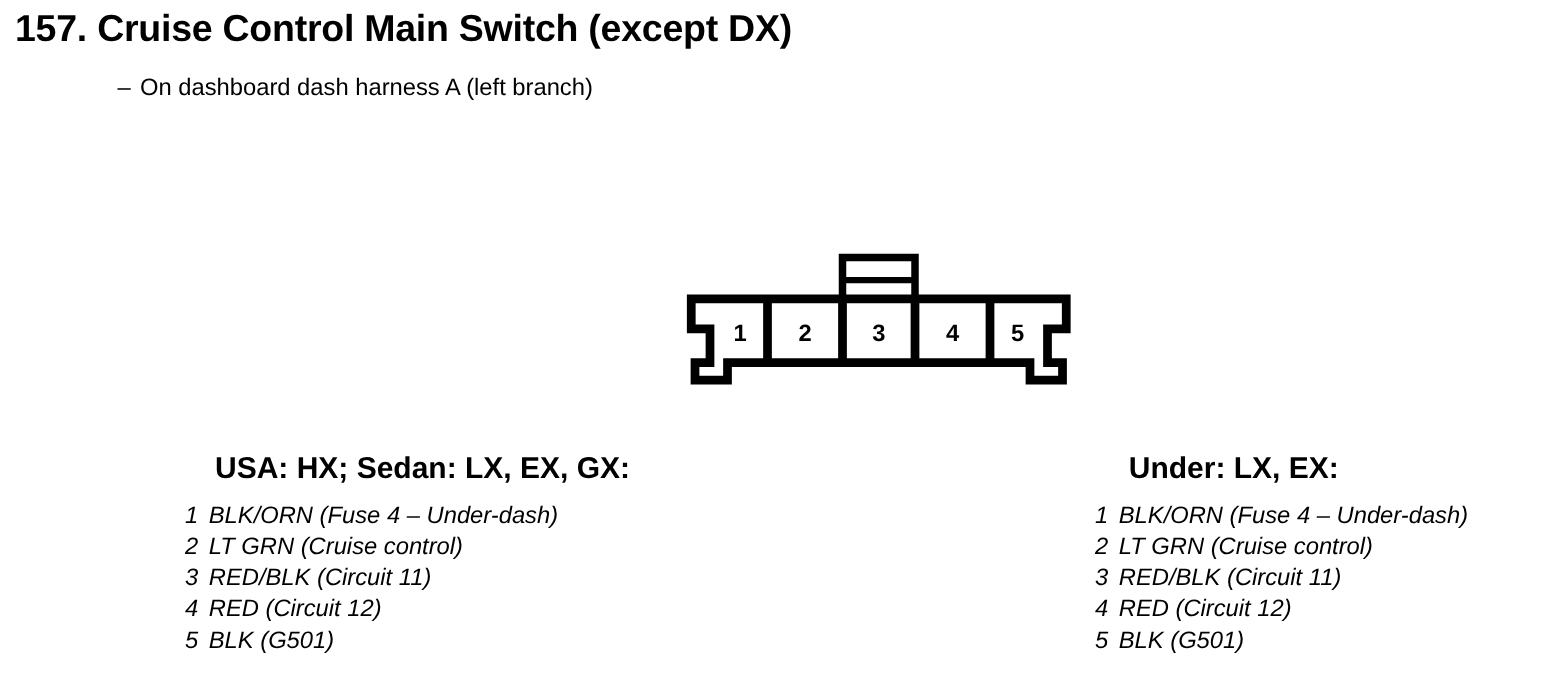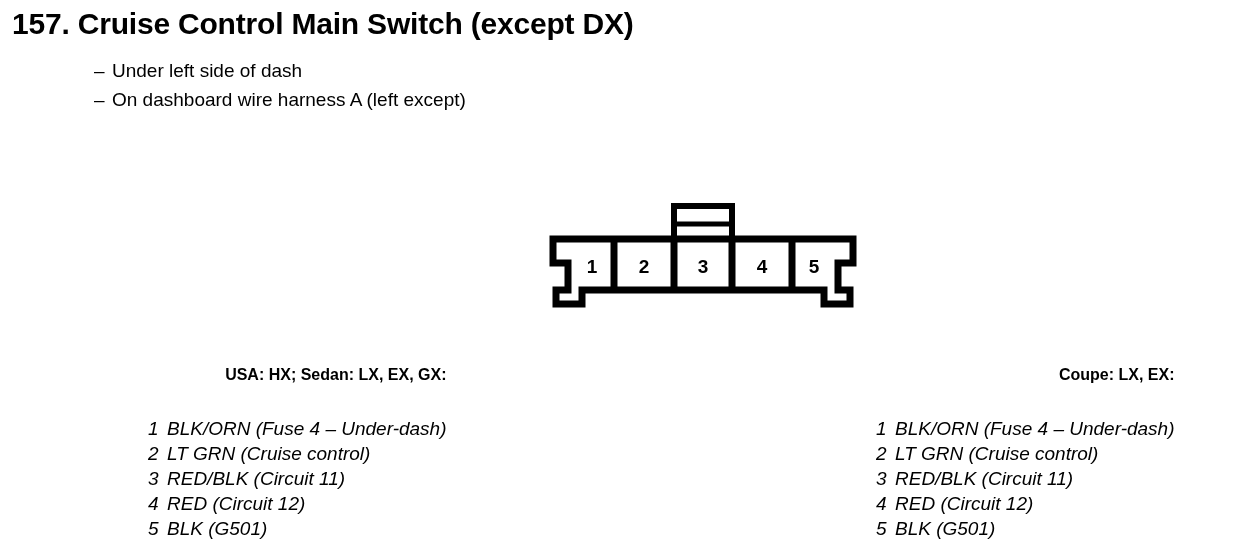--- a/index.html
+++ b/index.html
@@ -73,26 +73,25 @@
 
   
   .pin-col {
     position: absolute;
     font-size: 19px;
   }
   .pin-col.left  { left: 148px; top: 362px; }
   .pin-col.right { left: 876px; top: 362px; }
 
   .pin-head {
-    font-size: 16px;
+    font-size: 24px;
     font-weight: bold;
     white-space: nowrap;
     line-height: 26px;
-    margin-bottom: 28px;
-    text-align: right;
+    margin-bottom: 12px;
   }
   .pin-col.left  .pin-head { padding-left: 24px; }
   .pin-col.right .pin-head { padding-left: 27px; }
 
   .pin-row {
     white-space: nowrap;
     line-height: 25px;
     height: 25px;
     font-style: italic;
   }
@@ -105,24 +104,21 @@
 </style>
 </head>
 <body>
 
 <div class="page">
 
   <div class="title">157. Cruise Control Main Switch (except DX)</div>
 
   <div class="notes">
     <span class="note-row">
-      <span class="note-dash">–</span><span>Under left side of dash</span>
-    </span>
-    <span class="note-row">
-      <span class="note-dash">–</span><span>On dashboard wire harness A (left except)</span>
+      <span class="note-dash">–</span><span>On dashboard dash harness A (left branch)</span>
     </span>
   </div>
 
   <div class="connector">
     <svg width="316" height="112" viewBox="0 0 316 112">
 
       <g>
         <rect x="126" y="8" width="58" height="36" fill="#ffffff" stroke="#000000" stroke-width="6"></rect>
         <line x1="126" y1="26" x2="184" y2="26" stroke="#000000" stroke-width="5"></line>
       </g>
@@ -174,21 +170,21 @@
     </div>
     <div class="pin-row">
       <span class="pin-no">4</span><span class="pin-desc">RED (Circuit 12)</span>
     </div>
     <div class="pin-row">
       <span class="pin-no">5</span><span class="pin-desc">BLK (G501)</span>
     </div>
   </div>
 
   <div class="pin-col right">
-    <div class="pin-head">Coupe: LX, EX:</div>
+    <div class="pin-head">Under: LX, EX:</div>
 
     <div class="pin-row">
       <span class="pin-no">1</span><span class="pin-desc">BLK/ORN (Fuse 4 – Under-dash)</span>
     </div>
     <div class="pin-row">
       <span class="pin-no">2</span><span class="pin-desc">LT GRN (Cruise control)</span>
     </div>
     <div class="pin-row">
       <span class="pin-no">3</span><span class="pin-desc">RED/BLK (Circuit 11)</span>
     </div>

